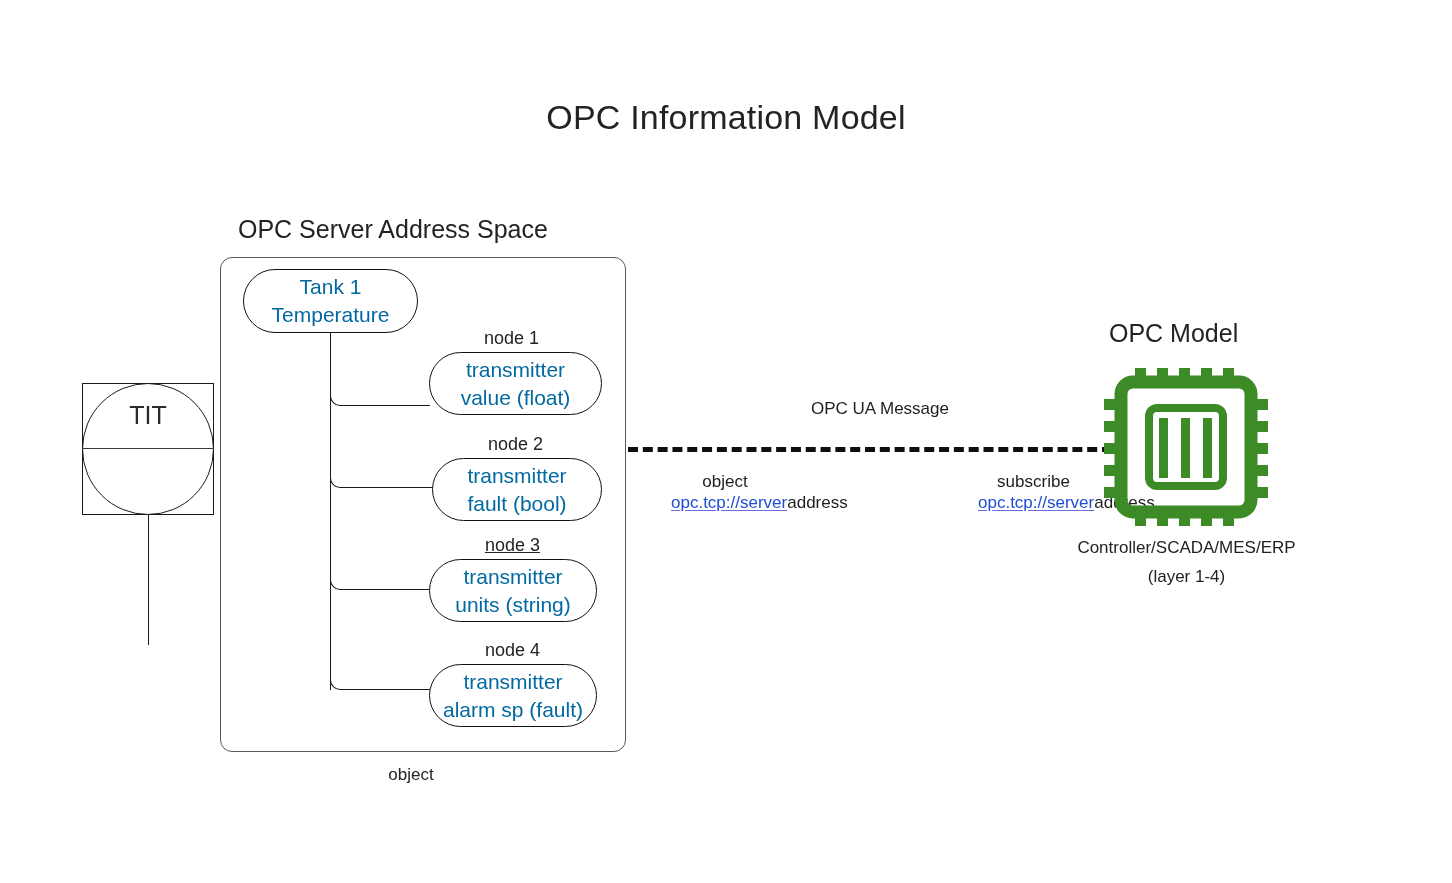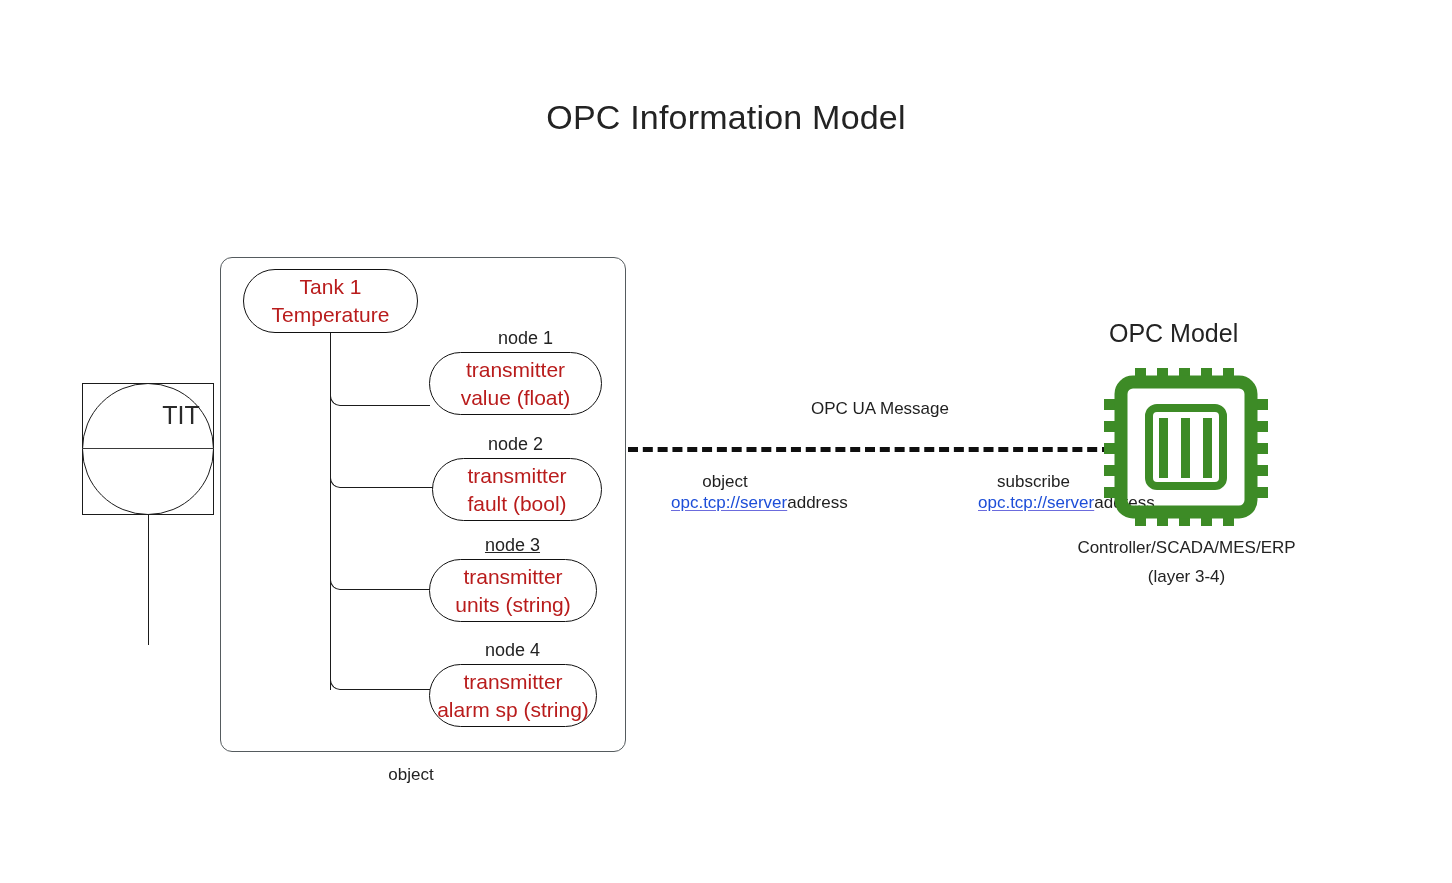--- a/index.html
+++ b/index.html
@@ -69,21 +69,21 @@
     box-sizing: border-box;
     border: 1.8px solid #111;
     background: #ffffff;
     border-radius: 999px;
     display: flex;
     flex-direction: column;
     align-items: center;
     justify-content: center;
     font-size: 21px;
     line-height: 1.32;
-    color: #b91c1c;
+    color: #0369a1;
     white-space: nowrap;
     text-align: right;
   }
   .pill .l2 { display:block; }
 
   
   .instr-square {
     left: 82px; top: 383px;
     width: 132px; height: 132px;
     border: 1.6px solid #1b1b1b;
@@ -102,21 +102,20 @@
     left: 82px; top: 448px;
     width: 132px; height: 0;
     border-top: 1.6px solid #3a3a3a;
   }
   .instr-text {
     left: 82px; top: 401px;
     width: 132px;
     text-align: center;
     font-size: 25px;
     color: #2a2a2a;
-    padding-left: 33px;
   }
   .instr-stem {
     left: 148px; top: 515px;
     width: 0; height: 130px;
     border-left: 1.6px solid #1b1b1b;
   }
 
   
   .tree-trunk {
     left: 330px; top: 333px;
@@ -162,56 +161,57 @@
 <div id="canvas">
 
   <div class="abs diagram-title">OPC Information Model</div>
 
   <div class="abs instr-square"></div>
   <div class="abs instr-circle"></div>
   <div class="abs instr-divider"></div>
   <div class="abs instr-text">TIT</div>
   <div class="abs instr-stem"></div>
 
+  <div class="abs section-label" style="left:238px; top:215px;">OPC Server Address Space</div>
 
   <div class="abs space-box"></div>
 
   <div class="abs pill" style="left:243px; top:269px; width:175px; height:64px;">
     <span class="l2">Tank 1</span>
     <span class="l2">Temperature</span>
   </div>
 
   <div class="abs tree-trunk"></div>
   <div class="abs branch" style="left:330px; top:340px; width:100px; height:66px;"></div>
   <div class="abs branch" style="left:330px; top:400px; width:103px; height:88px;"></div>
   <div class="abs branch" style="left:330px; top:488px; width:100px; height:102px;"></div>
   <div class="abs branch" style="left:330px; top:590px; width:100px; height:100px;"></div>
 
-  <div class="abs node-tag" style="left:444px; top:328px; width:163px;">node 1</div>
+  <div class="abs node-tag" style="left:430px; top:328px; width:163px;">node 1</div>
   <div class="abs pill" style="left:429px; top:352px; width:173px; height:63px;">
     <span class="l2">transmitter</span>
     <span class="l2">value (float)</span>
   </div>
 
   <div class="abs node-tag" style="left:433px; top:434px; width:165px;">node 2</div>
   <div class="abs pill" style="left:432px; top:458px; width:170px; height:63px;">
     <span class="l2">transmitter</span>
     <span class="l2">fault (bool)</span>
   </div>
 
   <div class="abs node-tag" style="left:430px; top:535px; width:165px;text-decoration:underline;">node 3</div>
   <div class="abs pill" style="left:429px; top:559px; width:168px; height:63px;">
     <span class="l2">transmitter</span>
     <span class="l2">units (string)</span>
   </div>
 
   <div class="abs node-tag" style="left:430px; top:640px; width:165px;">node 4</div>
   <div class="abs pill" style="left:429px; top:664px; width:168px; height:63px;">
     <span class="l2">transmitter</span>
-    <span class="l2">alarm sp (string)</span>
+    <span class="l2">alarm sp (fault)</span>
   </div>
 
   <div class="abs caption" style="left:208px; top:765px; width:406px; text-align:center;">object</div>
 
   <div class="abs small-label" style="left:705px; top:399px; width:350px; font-size:17px;">OPC UA Message</div>
   <div class="abs ua-dash"></div>
 
   <div class="abs small-label" style="left:635px; top:472px; width:180px;">object</div>
   <div class="abs url-line" style="left:635px; top:493px; width:181px;"><span class="url-link">opc.tcp://server</span><span>address</span></div>
 
@@ -259,15 +259,15 @@
         <rect x="99" y="50" width="9" height="60"></rect>
 
         <rect x="55" y="50" width="9" height="9"></rect>
         <rect x="77" y="50" width="9" height="9"></rect>
         <rect x="99" y="50" width="9" height="9"></rect>
       </g>
     </svg>
   </div>
 
   <div class="abs caption" style="left:1035px; top:538px; width:303px; text-align:center;">Controller/SCADA/MES/ERP</div>
-  <div class="abs caption" style="left:1035px; top:567px; width:303px; text-align:center;">(layer 3-4)</div>
+  <div class="abs caption" style="left:1035px; top:567px; width:303px; text-align:center;">(layer 1-4)</div>
 
 </div>
 
 </body></html>

